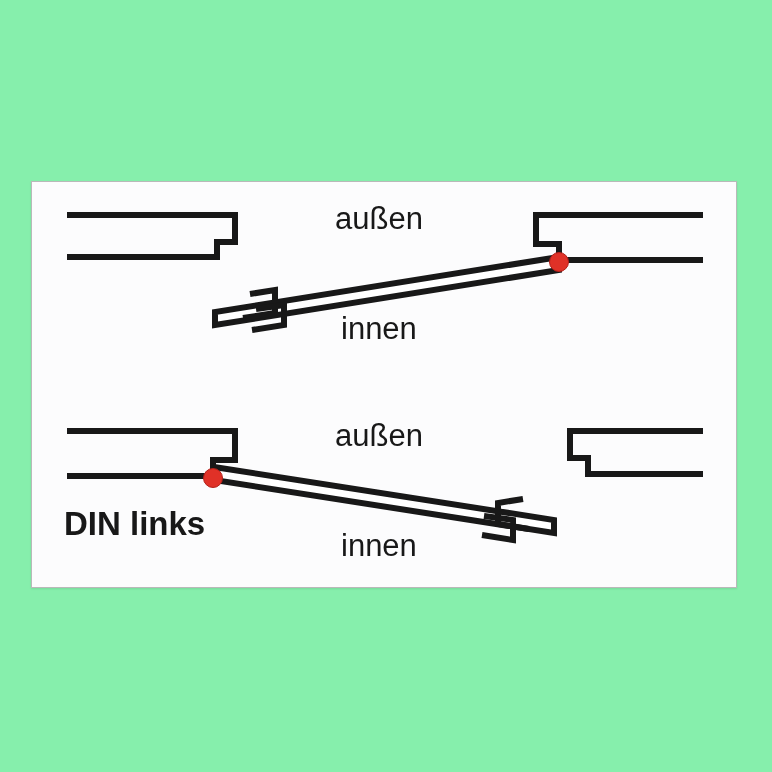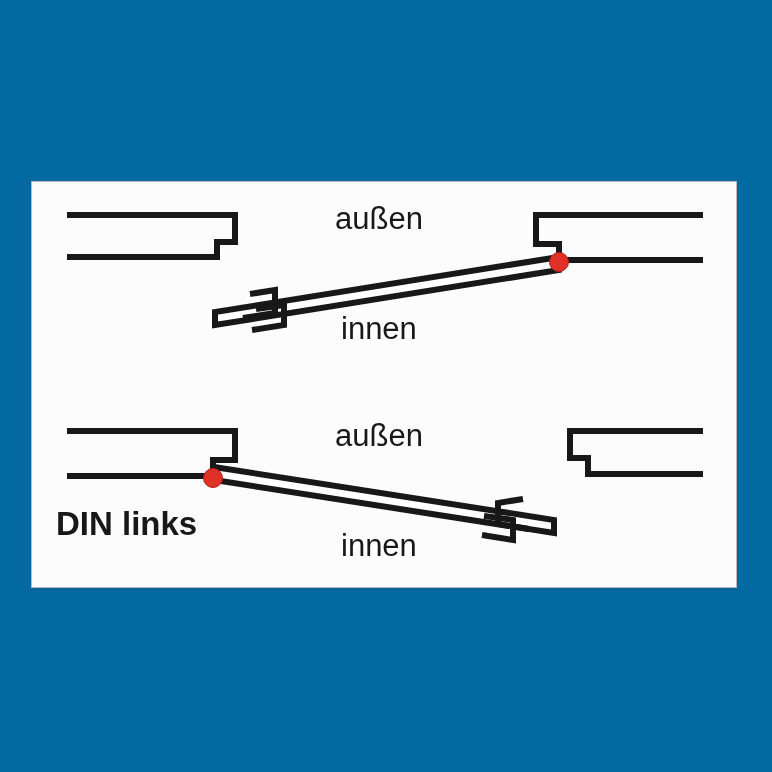--- a/index.html
+++ b/index.html
@@ -10,21 +10,21 @@
   body {
     width: 772px;
     height: 772px;
     font-family: "Liberation Sans", sans-serif;
     overflow: hidden;
   }
   #canvas {
     position: relative;
     width: 772px;
     height: 772px;
-    background: #0369a1;
+    background: #86efac;
   }
   #diagram-frame {
     position: absolute;
     left: 31px;
     top: 181px;
     width: 706px;
     height: 407px;
     background: #fcfcfd;
     border: 1px solid #b9b9b9;
     box-sizing: border-box;
@@ -111,16 +111,16 @@
 
     <span class="label-text lbl-side" style="left:303px; top:21px;">außen</span>
 
     <span class="label-text lbl-side" style="left:309px; top:131px;">innen</span>
 
 
     <span class="label-text lbl-side" style="left:303px; top:238px;">außen</span>
 
     <span class="label-text lbl-side" style="left:309px; top:348px;">innen</span>
 
-    <span class="label-text lbl-din" style="left:24px; top:325px;">DIN links</span>
+    <span class="label-text lbl-din" style="left:32px; top:325px;">DIN links</span>
 
   </div>
 </div>
 
 </body></html>

